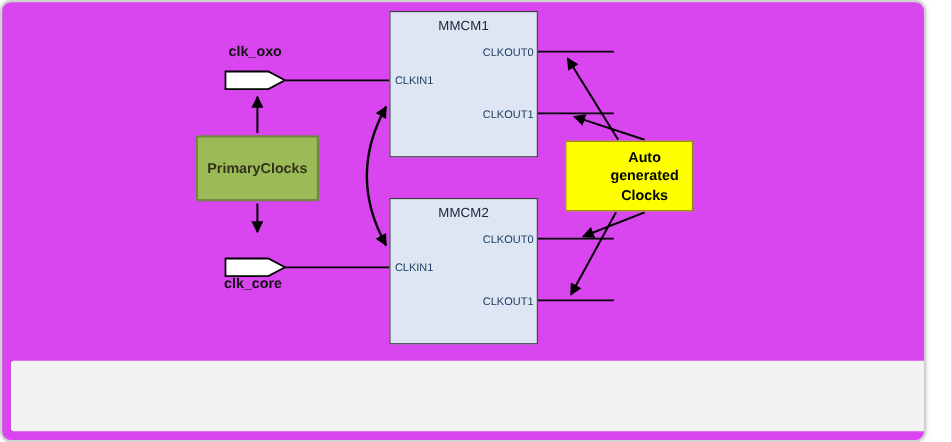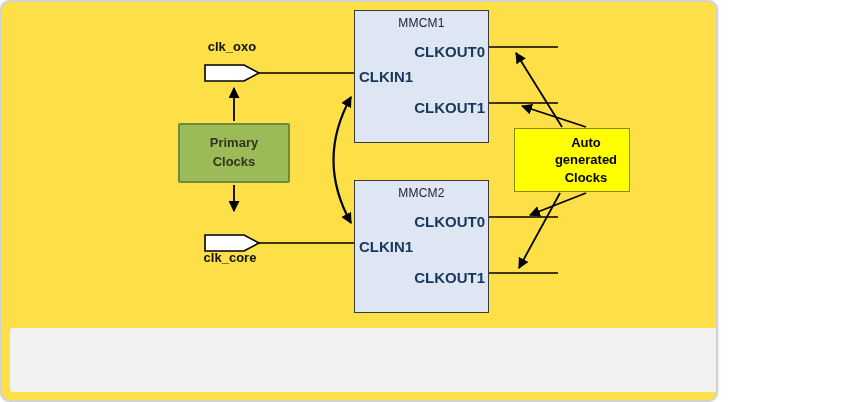--- a/index.html
+++ b/index.html
@@ -1,41 +1,41 @@
 <!DOCTYPE html>
 <html><head>
 <meta charset="utf-8">
 <style>
   html,body{margin:0;padding:0;background:#ffffff;font-family:"Liberation Sans",sans-serif;}
   .frame{
-    position:relative;width:718px;height:402px;box-sizing:border-box;
-    background:#fde047;border:2px solid #d2d2d2;border-radius:10px;
+    position:relative;width:842px;height:402px;box-sizing:border-box;
+    background:#d946ef;border:2px solid #d2d2d2;border-radius:10px;
     box-shadow:0 0 4px rgba(0,0,0,.12);overflow:hidden;
   }
   svg.wires{position:absolute;left:0;top:0;width:865px;height:402px;z-index:1;}
   .abs{position:absolute;z-index:2;}
   .mmcm{
     box-sizing:border-box;width:135px;height:133px;
     background:#dde6f2;border:1.5px solid #3a3a3a;
   }
   .mmcm .title{
     position:absolute;left:0;right:0;top:5px;text-align:center;
     font-size:12px;color:#22223a;letter-spacing:.2px;
   }
   .port{
-    position:absolute;font-size:15px;font-weight:bold;color:#17375d;white-space:nowrap;
+    position:absolute;font-size:10px;font-weight:normal;color:#17375d;white-space:nowrap;
   }
   .port.in{left:4px;}
   .port.out{right:3px;text-align:right;}
   .srclabel{
     font-size:13px;font-weight:bold;color:#111;white-space:nowrap;text-align:center;width:62px;
   }
   .primarybox{
     box-sizing:border-box;width:112px;height:60px;background:#9bbb59;border:2px solid #71893f;
-    border-radius:2px;display:flex;flex-direction:column;align-items:center;justify-content:center;
+    border-radius:2px;display:flex;flex-direction:row;align-items:center;justify-content:center;
     font-size:13px;font-weight:bold;color:#33331c;line-height:1.45;text-align:center;
   }
   .autobox{
     box-sizing:border-box;width:116px;height:64px;background:#ffff00;border:1.5px solid #8a8a00;
     display:flex;flex-direction:column;align-items:center;justify-content:center;
     font-size:13px;font-weight:bold;color:#000;line-height:1.35;text-align:center;padding-left:28px;
   }
   .asynclabel{
     font-size:16px;font-weight:bold;color:#000;white-space:nowrap;
   }

